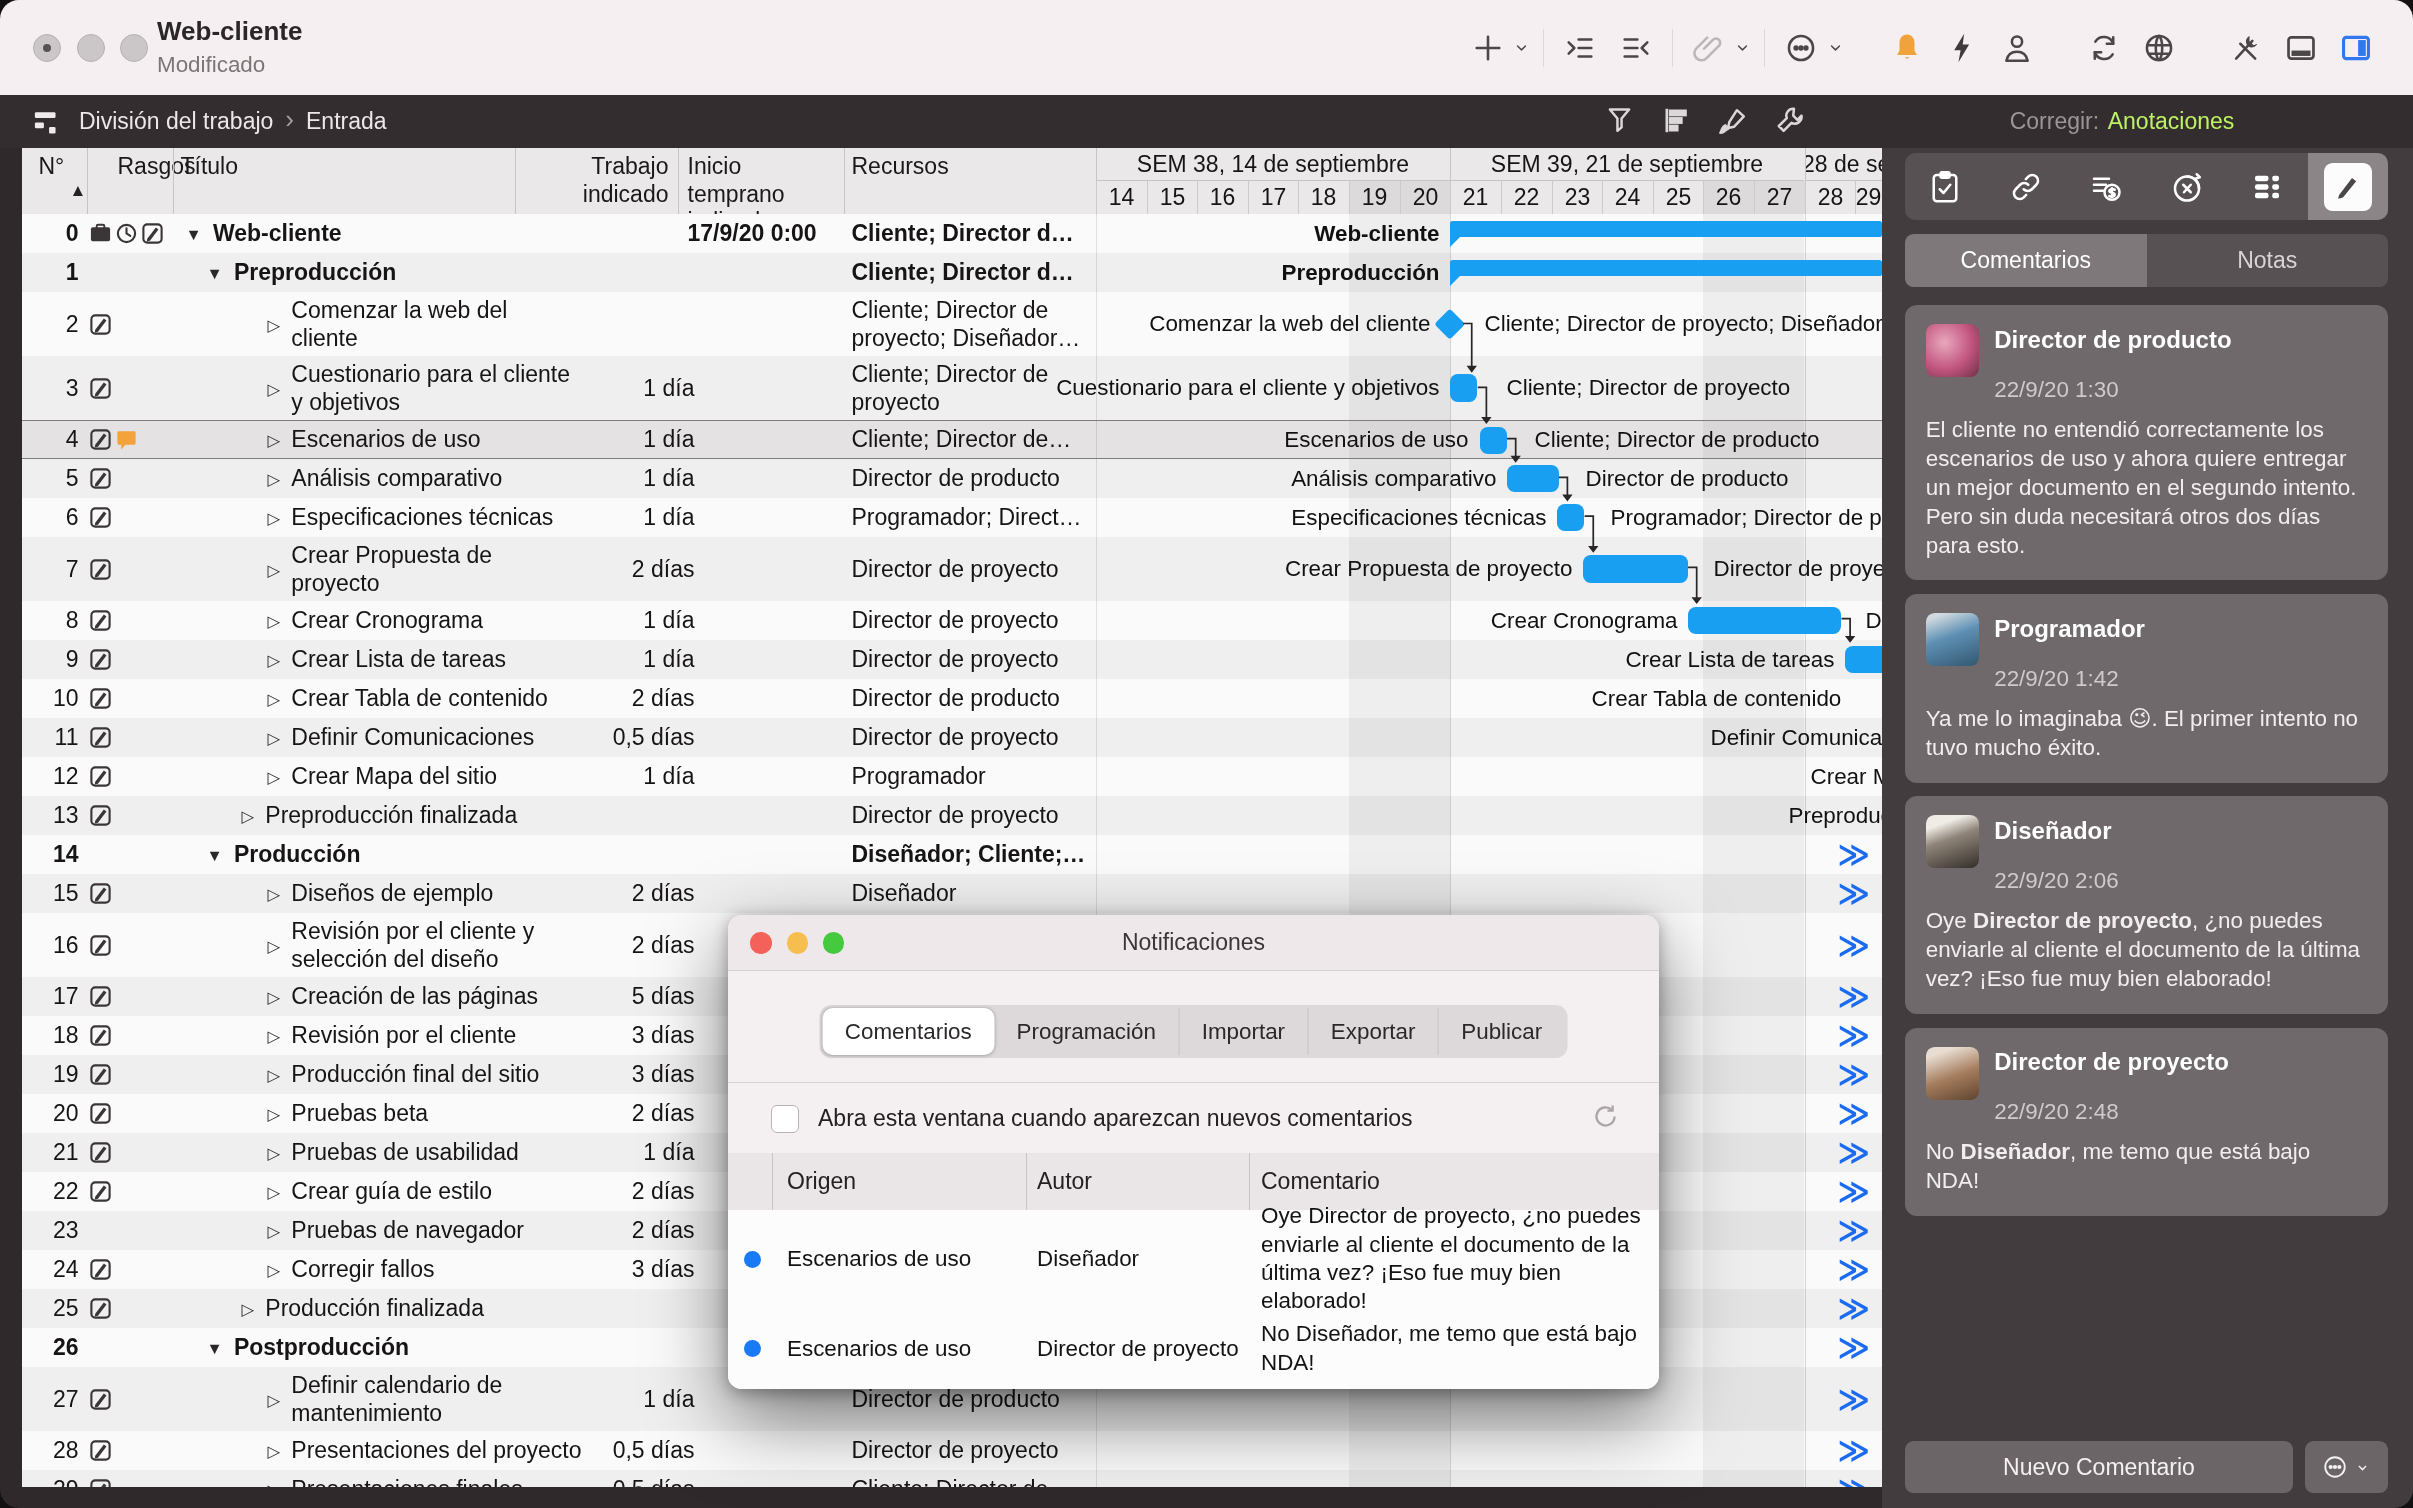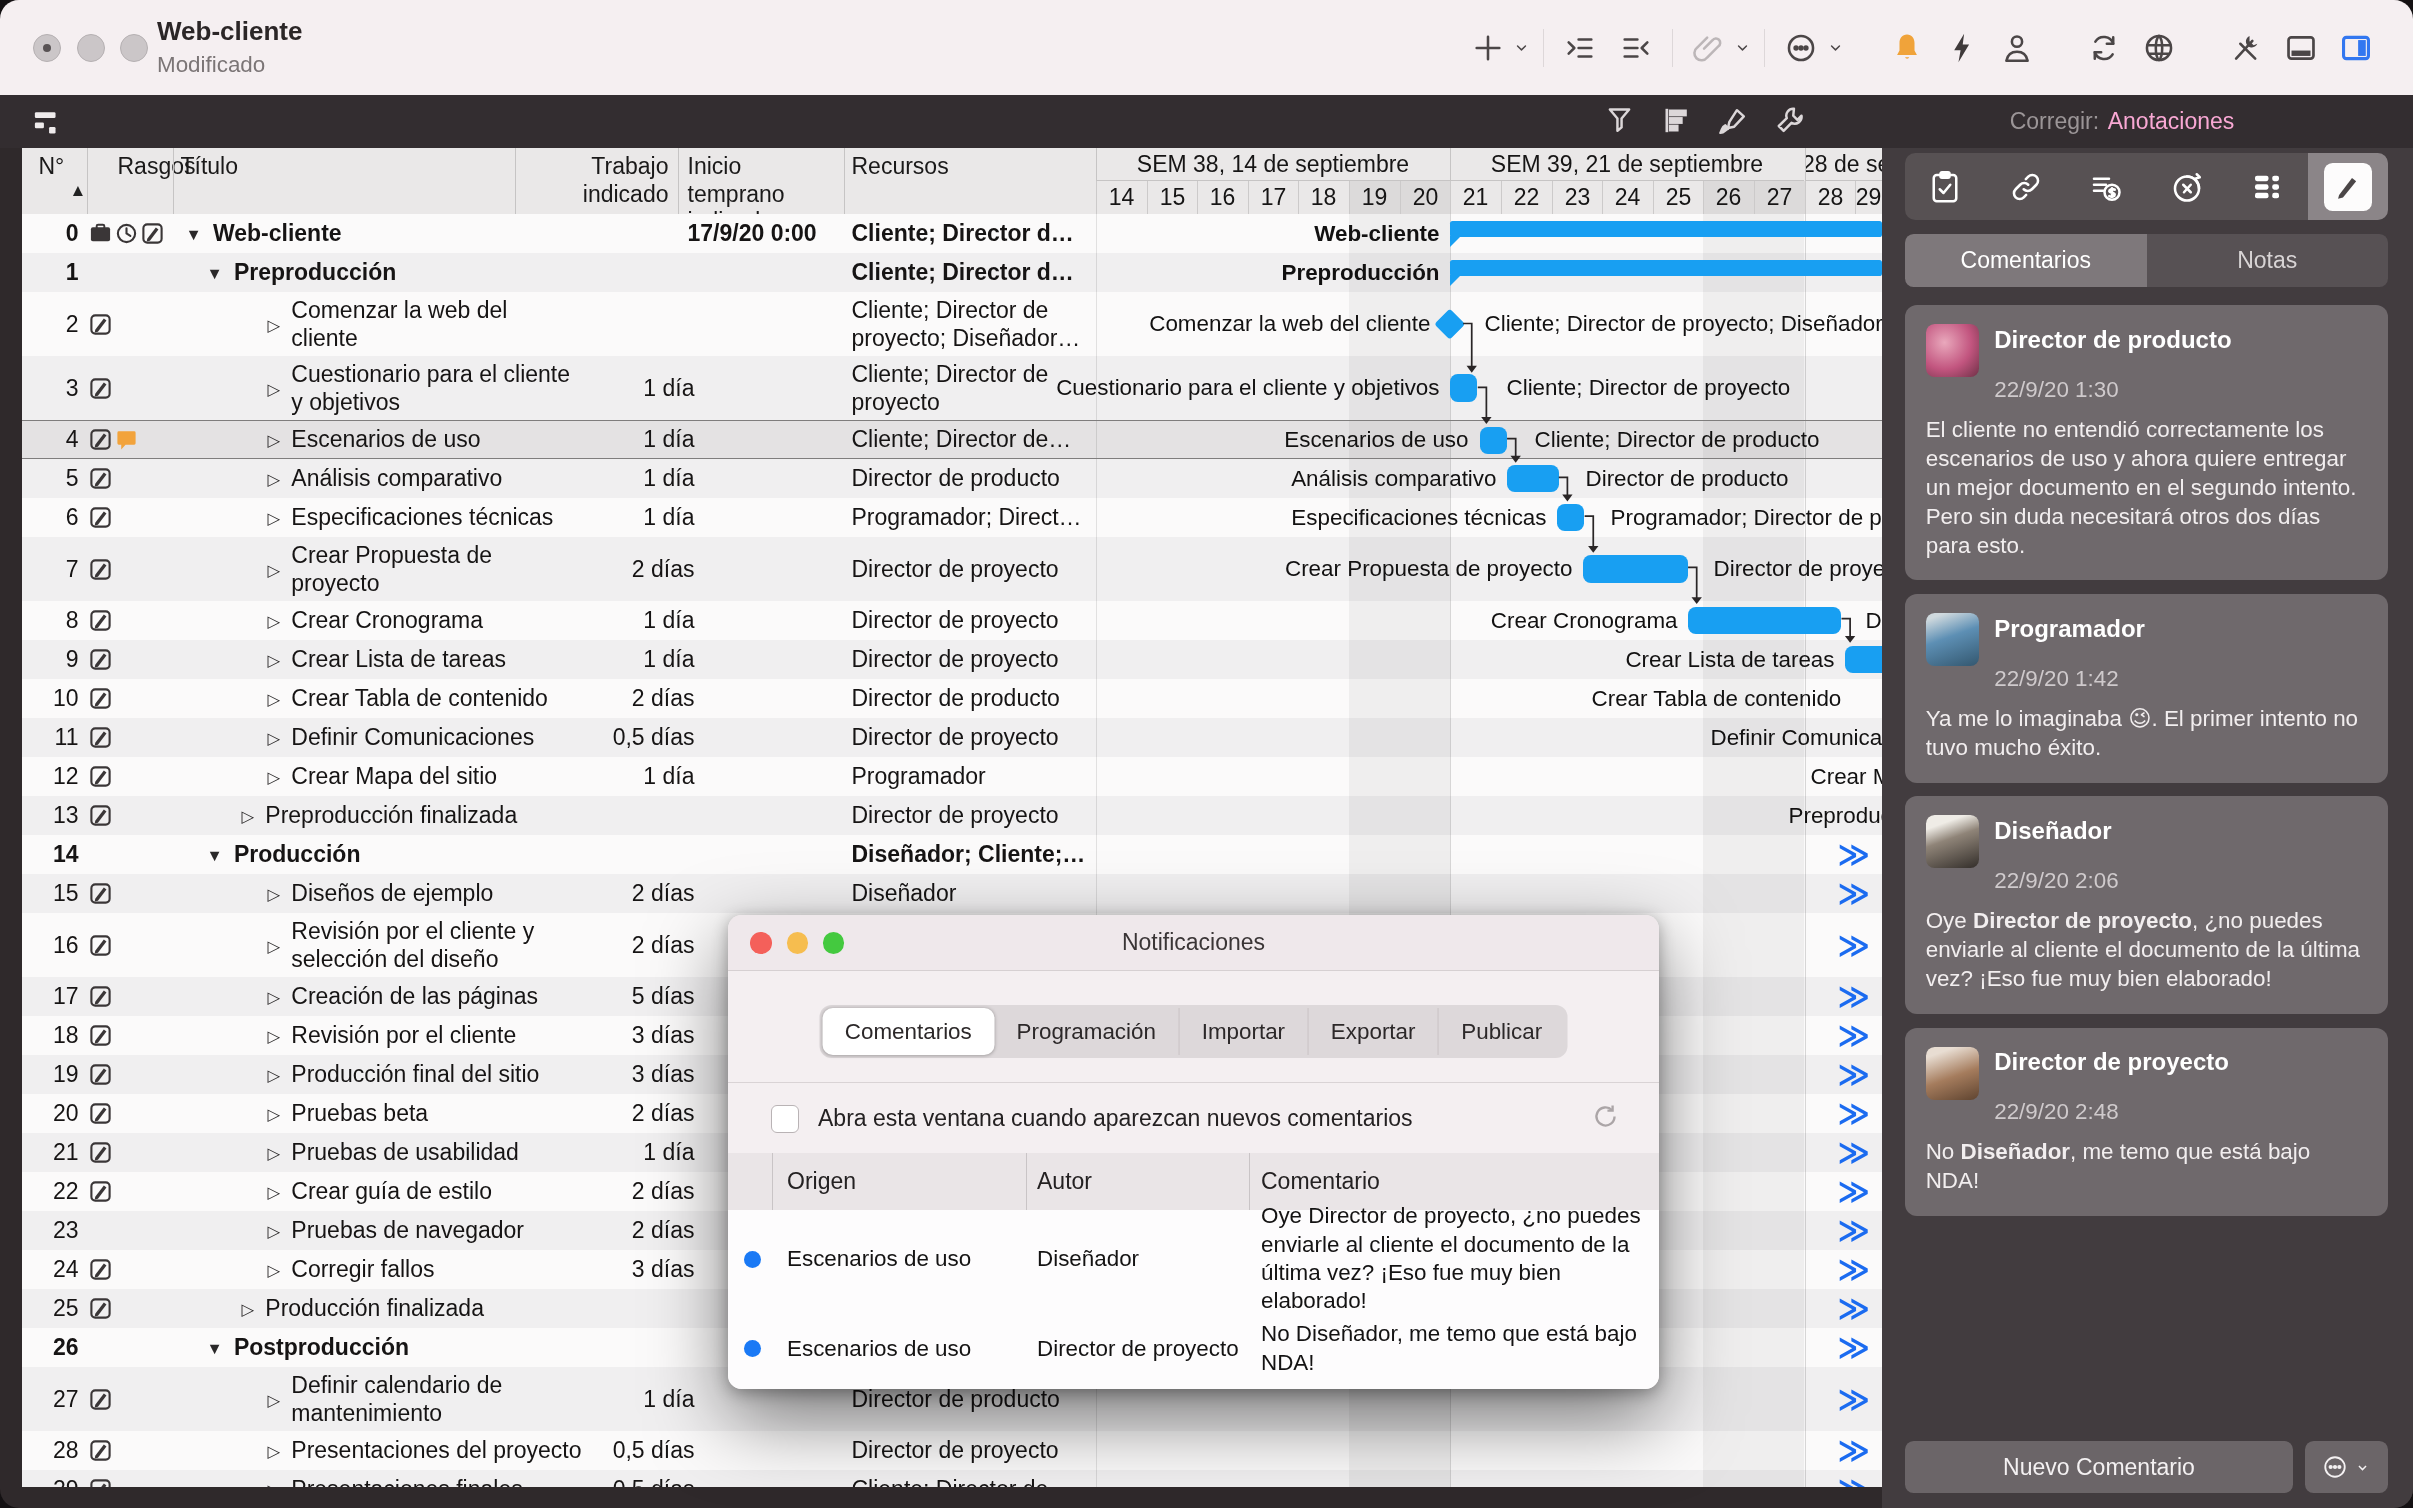--- a/index.html
+++ b/index.html
@@ -23,21 +23,21 @@
 
   
   .crumbbar{position:absolute;left:0;top:95px;width:2413px;height:53px;background:#332d30;}
   .wbsicon{position:absolute;left:31px;top:12px;}
   .crumb{position:absolute;left:79px;top:0;height:53px;display:flex;align-items:center;gap:12px;font-size:23px;color:#ece8e9;}
   .crumbsep{color:#a39d9f;font-size:26px;transform:translateY(-1.7px);}
   .crumbicons{position:absolute;left:1603px;top:0;height:53px;display:flex;align-items:center;gap:24px;}
   .crumbicons svg{width:33px;height:33px;}
   .activity{position:absolute;left:1882px;top:0;width:480px;height:53px;display:flex;align-items:center;justify-content:center;font-size:23px;}
   .activity .al{color:#9b9597;margin-right:8.6px;}
-  .activity .av{color:#f9a8d4;}
+  .activity .av{color:#bef264;}
 
   
   .main{position:absolute;left:21.5px;top:148px;width:1860px;height:1339px;background:#fbfafa;overflow:hidden;}
   .thead{position:absolute;left:0;top:0;width:1860px;height:66px;background:#eae8e8;border-bottom:0.9px solid #adabab;}
   .hcell{position:absolute;top:0;height:66px;font-size:23px;color:#1a1919;padding-top:5.2px;box-sizing:border-box;white-space:pre-line;line-height:27.6px;}
   .hdiv{position:absolute;top:0;width:0.9px;height:66px;background:#c6c4c4;}
   .hsort{position:absolute;left:48px;top:33px;font-size:17px;color:#222;}
   .gweek{position:absolute;top:0;height:33px;box-sizing:border-box;border-left:0.9px solid #c6c4c4;border-bottom:0.9px solid #c6c4c4;display:flex;align-items:center;justify-content:center;font-size:23px;color:#161515;overflow:hidden;white-space:nowrap;}
   .gday{position:absolute;top:33px;height:33px;box-sizing:border-box;border-left:0.9px solid #cccaca;display:flex;align-items:center;justify-content:center;font-size:23px;color:#161515;overflow:hidden;}
   .gday.we{background:#dcdada;}
@@ -233,20 +233,25 @@
   </div>
 
   <div class="crumbbar">
     <span class="wbsicon">
       <svg width="31" height="31" viewBox="0 0 24 24">
           <rect x="3" y="4" width="16" height="4.5" rx="1" fill="#efebec"></rect>
           <rect x="3" y="12" width="7" height="4.5" rx="1" fill="#efebec"></rect>
           <rect x="14" y="15.5" width="5" height="5" rx="1" fill="#efebec"></rect>
         </svg>
     </span>
+    <div class="crumb">
+      <span>División del trabajo</span>
+      <span class="crumbsep">›</span>
+      <span>Entrada</span>
+    </div>
     <div class="crumbicons">
       <span><svg viewBox="0 0 24 24" fill="none" stroke="#dcd7d9" stroke-width="1.8" stroke-linejoin="round">
             <path d="M5 4h14l-5.5 6.5V17l-3 2.5v-9z"></path>
           </svg></span>
       <span><svg viewBox="0 0 24 24" stroke="#dcd7d9" stroke-width="2" fill="#dcd7d9">
             <path d="M5 3.5v17" fill="none"></path>
             <rect x="7.5" y="5" width="11" height="3"></rect>
             <rect x="7.5" y="10.5" width="8" height="3"></rect>
             <rect x="7.5" y="16" width="5" height="3"></rect>
           </svg></span>

